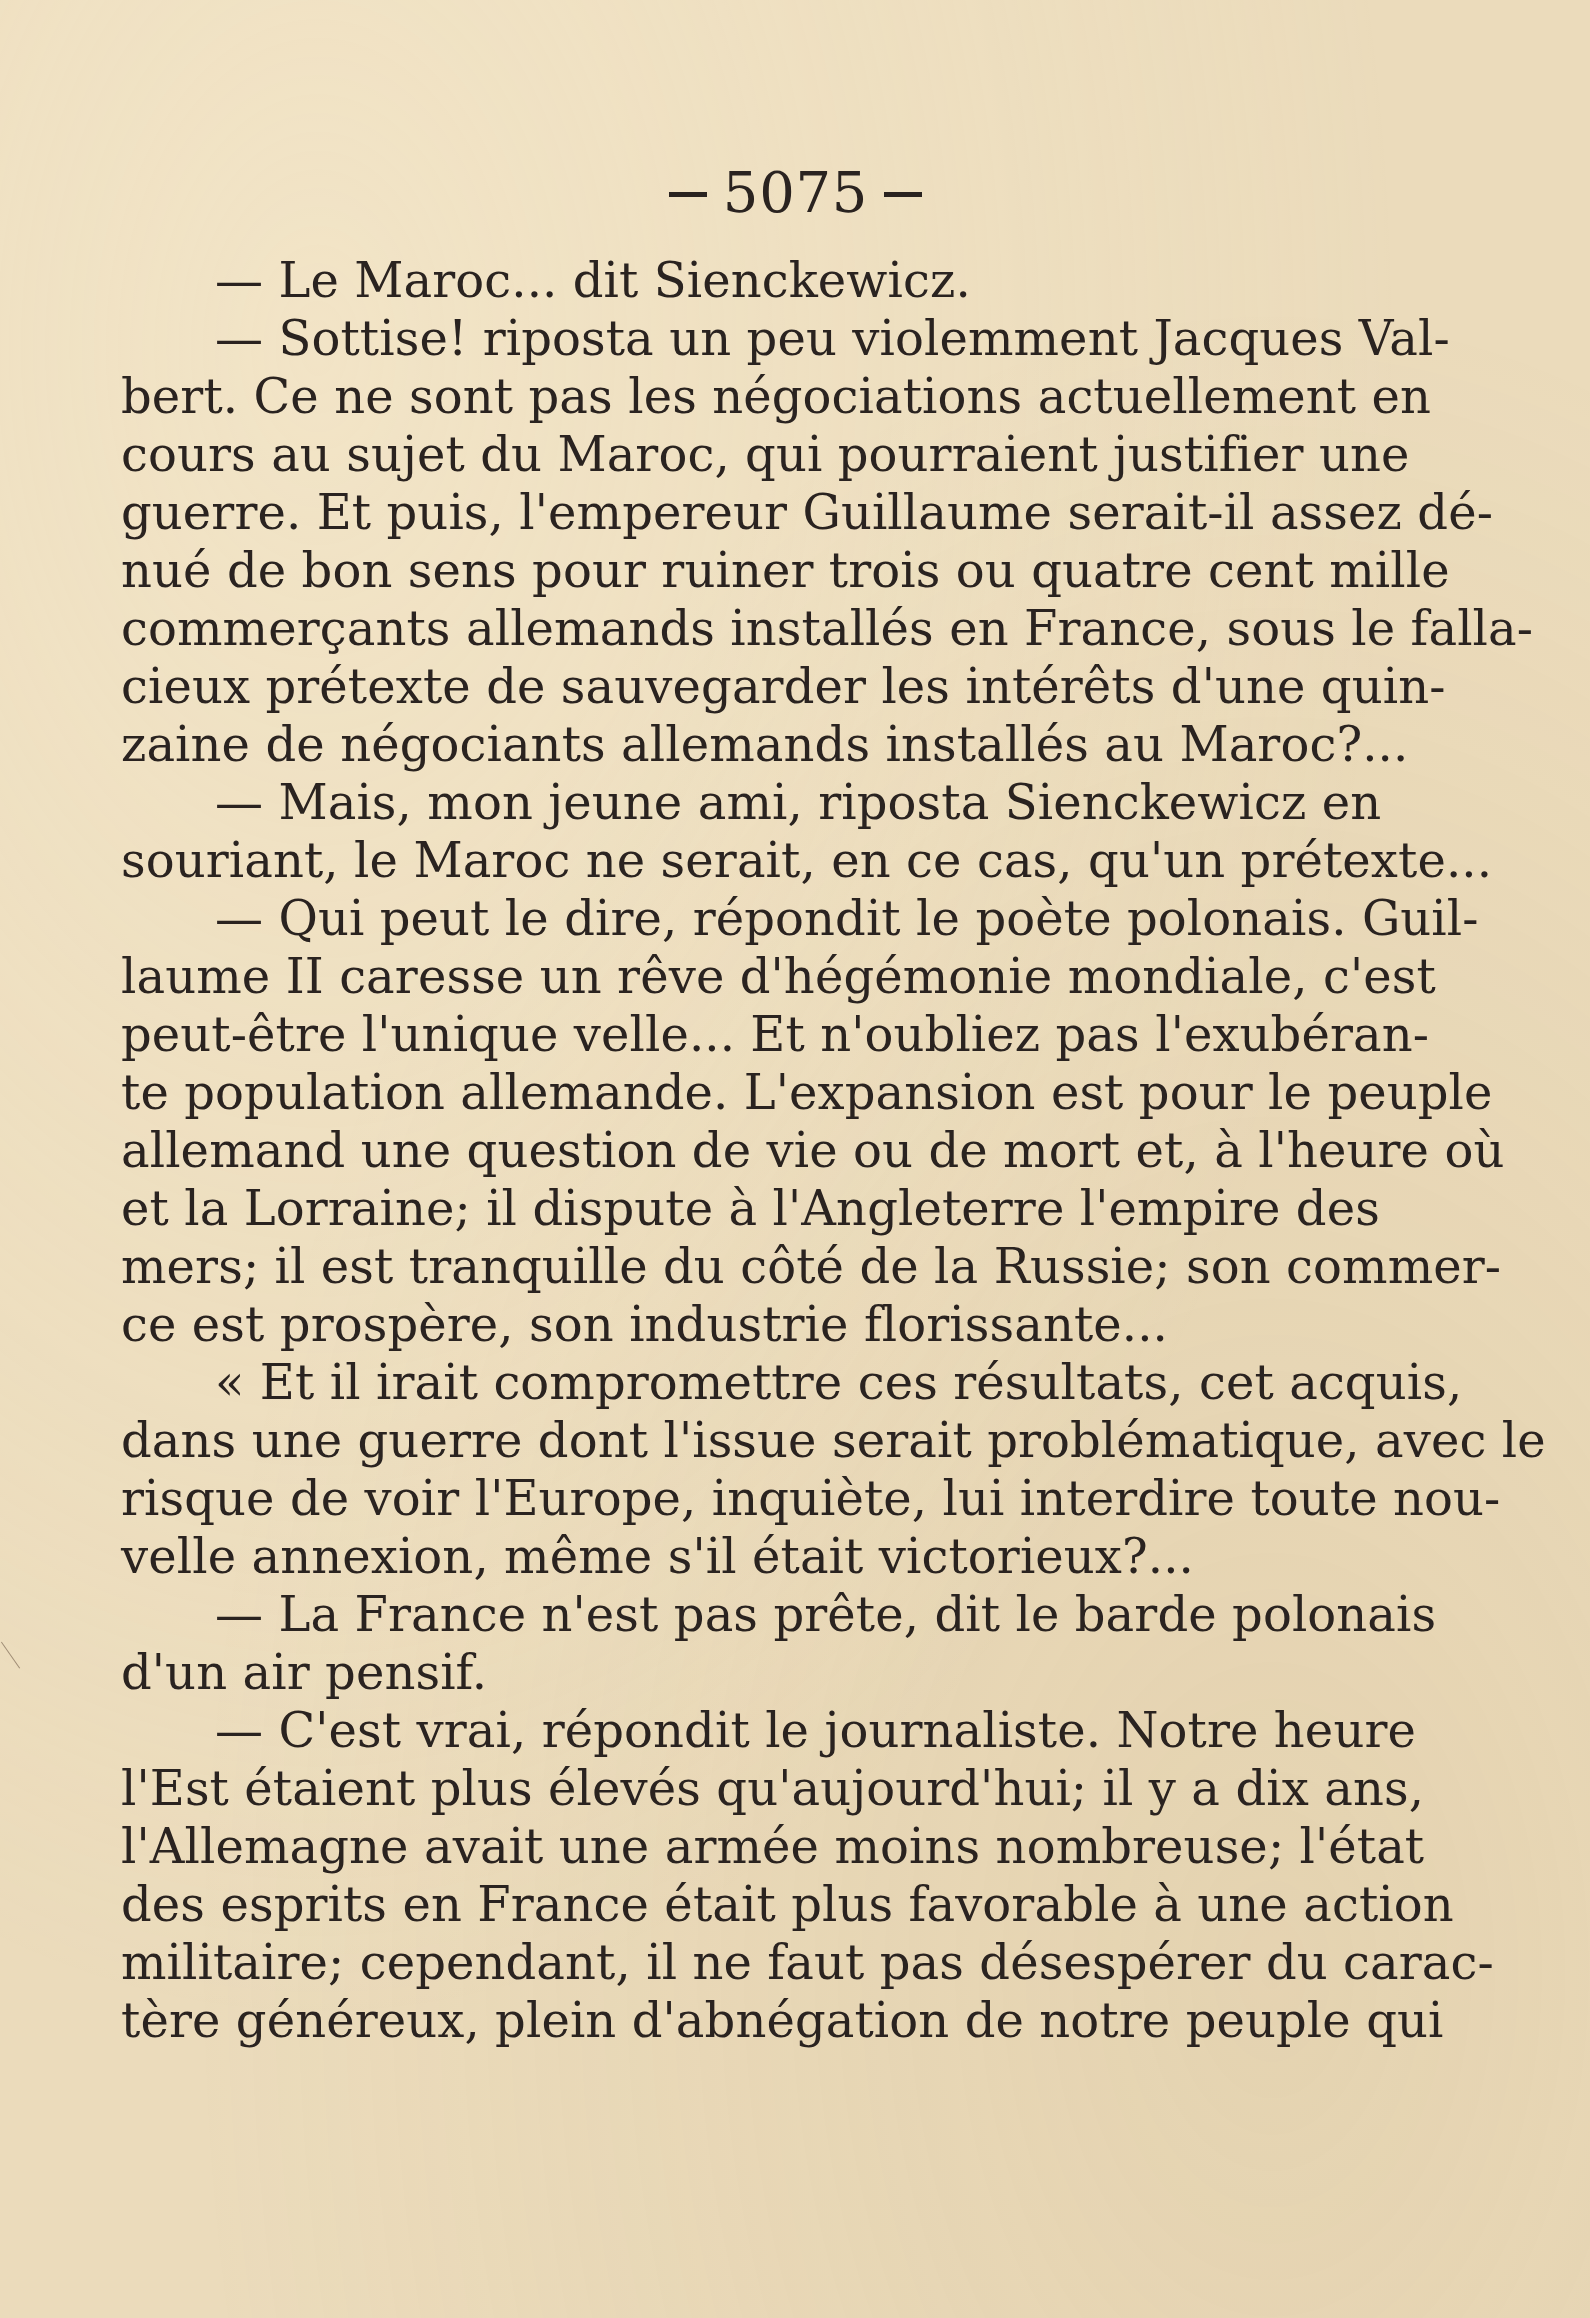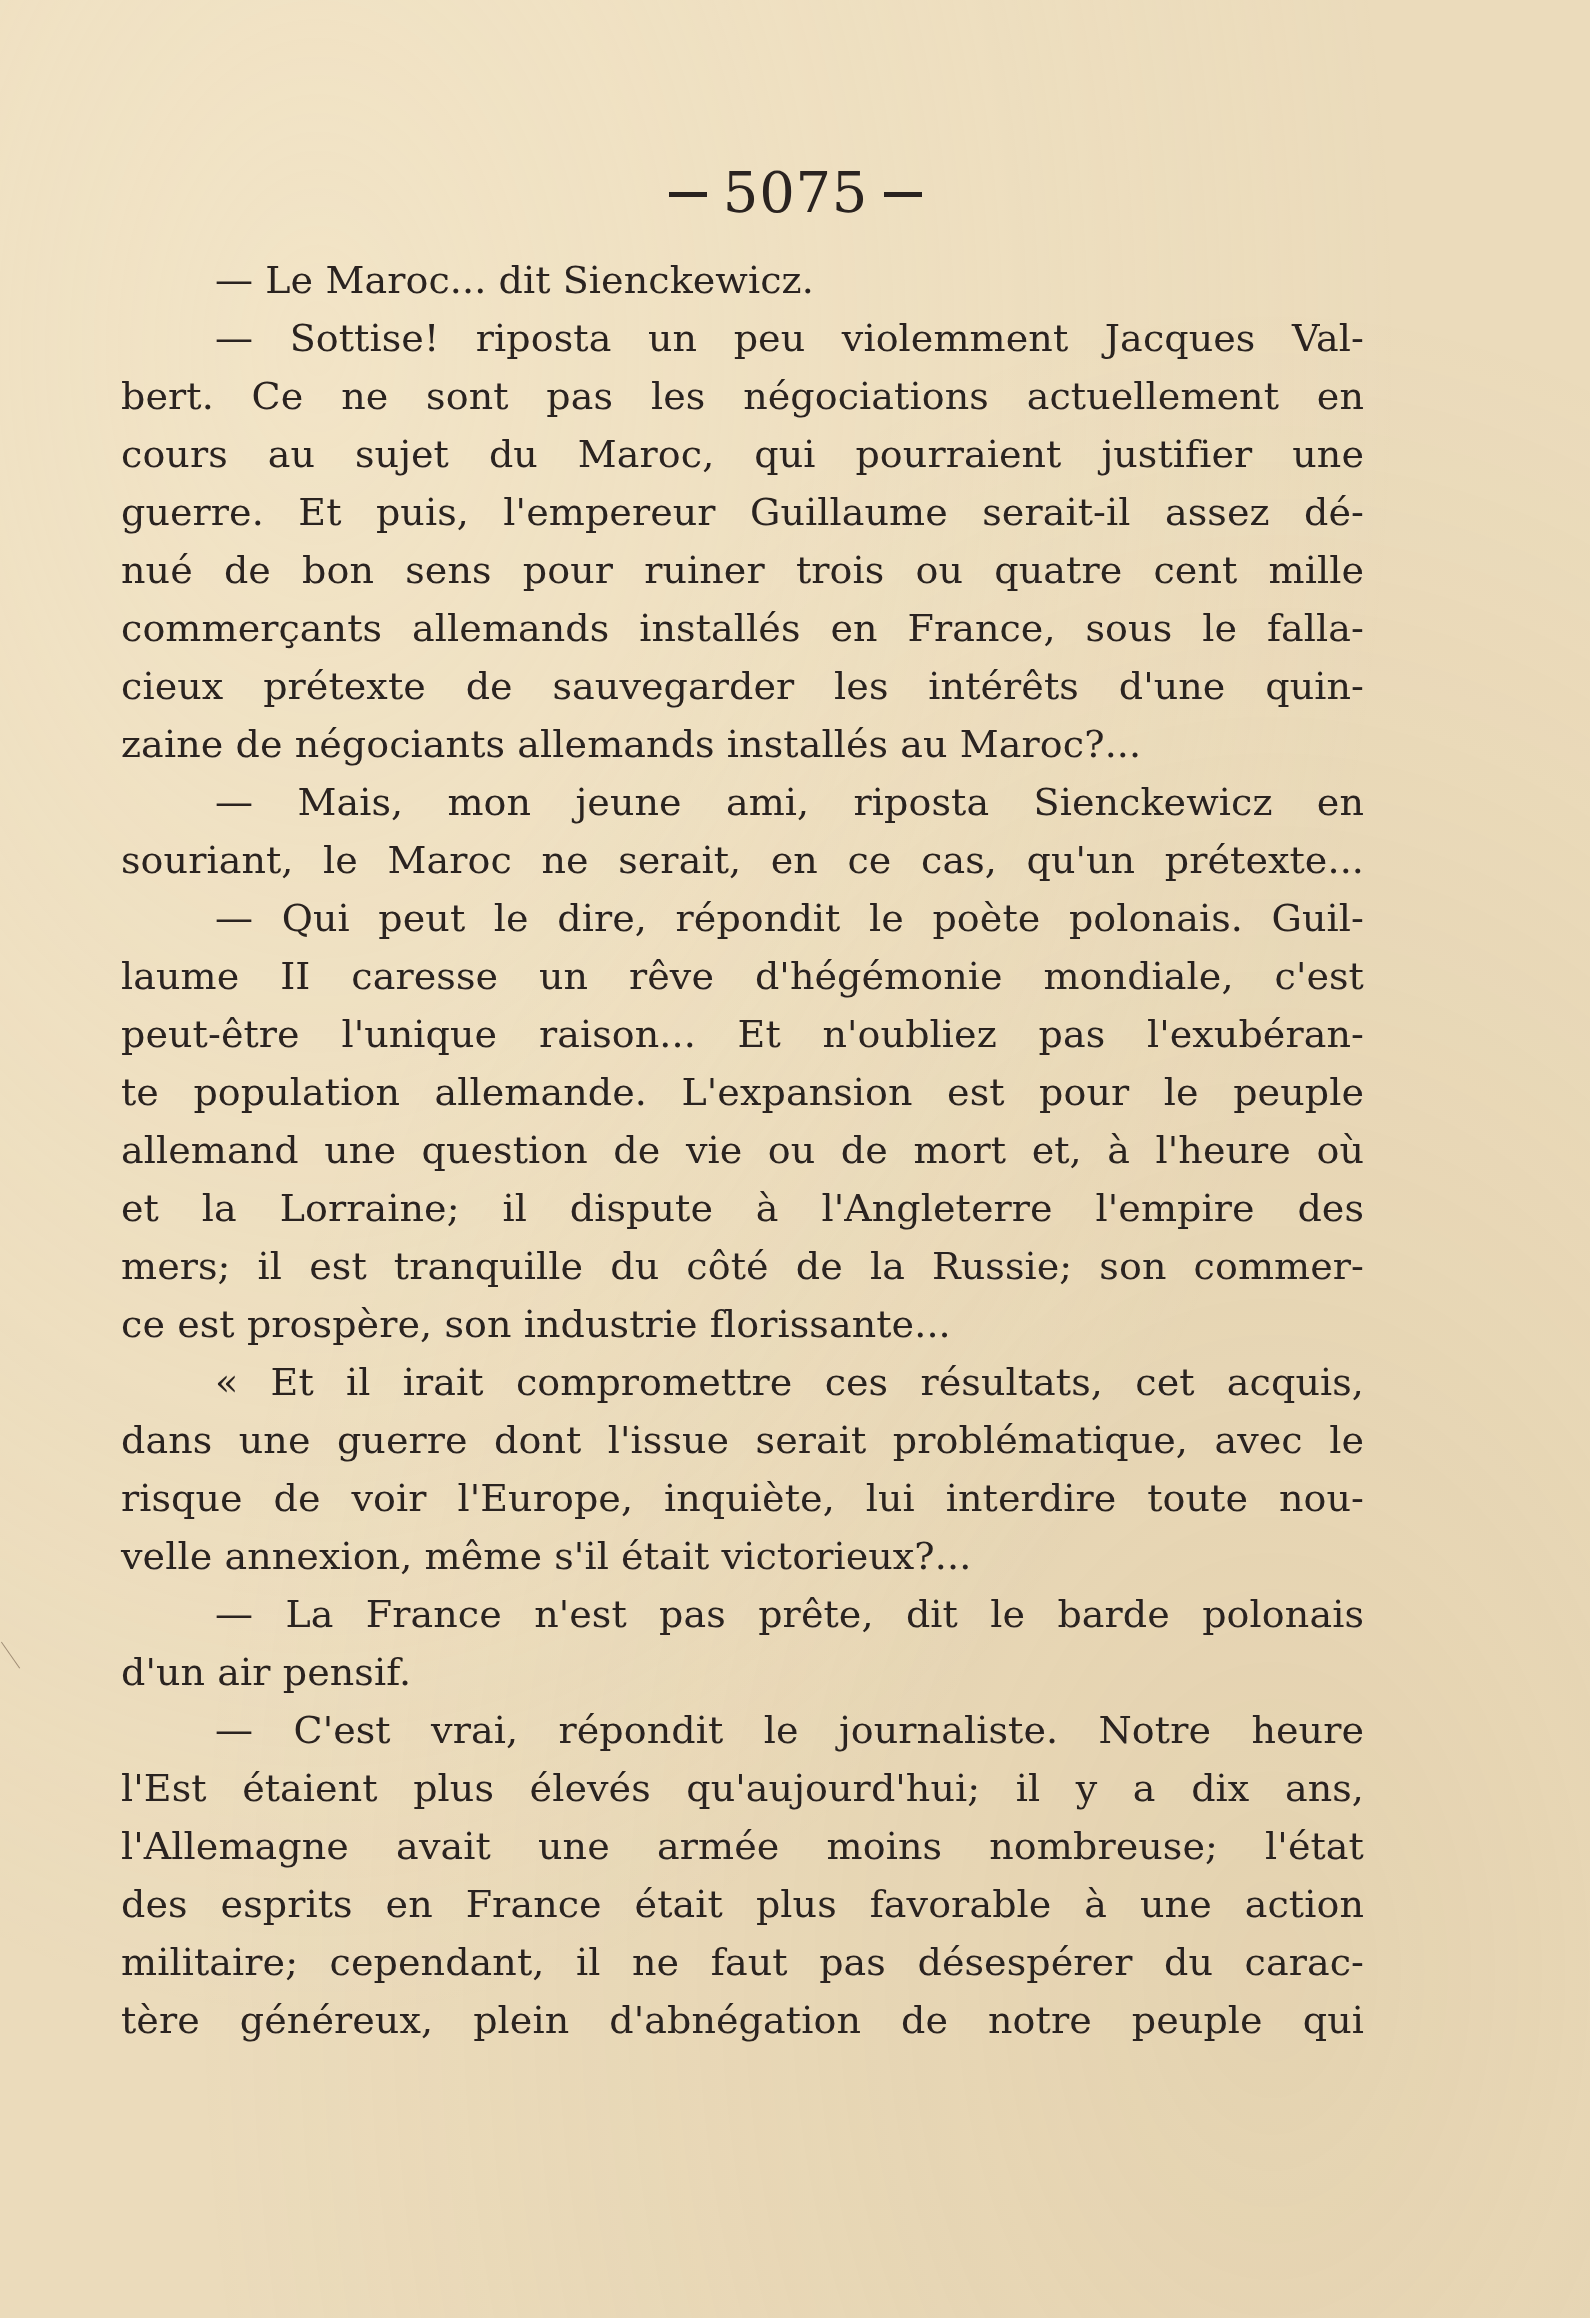--- a/index.html
+++ b/index.html
@@ -43,21 +43,21 @@
   .body-text {
     position: absolute;
     left: 121px;
     top: 251px;
     width: 1243px;
   }
   .line {
     display: block;
     height: 58px;
     line-height: 58px;
-    font-size: 38px;
+    font-size: 48px;
     white-space: nowrap;
     text-align: justify;
     text-align-last: justify;
     letter-spacing: 0.1px;
   }
   .line.last {
     text-align-last: left;
   }
   .line.indent {
     padding-left: 94px;
@@ -90,21 +90,21 @@
     <span class="line">cours au sujet du Maroc, qui pourraient justifier une</span>
     <span class="line">guerre. Et puis, l'empereur Guillaume serait-il assez dé-</span>
     <span class="line">nué de bon sens pour ruiner trois ou quatre cent mille</span>
     <span class="line">commerçants allemands installés en France, sous le falla-</span>
     <span class="line">cieux prétexte de sauvegarder les intérêts d'une quin-</span>
     <span class="line last">zaine de négociants allemands installés au Maroc?...</span>
     <span class="line indent">— Mais, mon jeune ami, riposta Sienckewicz en</span>
     <span class="line">souriant, le Maroc ne serait, en ce cas, qu'un prétexte...</span>
     <span class="line indent">— Qui peut le dire, répondit le poète polonais. Guil-</span>
     <span class="line">laume II caresse un rêve d'hégémonie mondiale, c'est</span>
-    <span class="line">peut-être l'unique raison... Et n'oubliez pas l'exubéran-</span>
+    <span class="line">peut-être l'unique velle... Et n'oubliez pas l'exubéran-</span>
     <span class="line">te population allemande. L'expansion est pour le peuple</span>
     <span class="line">allemand une question de vie ou de mort et, à l'heure où</span>
     <span class="line">et la Lorraine; il dispute à l'Angleterre l'empire des</span>
     <span class="line">mers; il est tranquille du côté de la Russie; son commer-</span>
     <span class="line last">ce est prospère, son industrie florissante...</span>
     <span class="line indent">« Et il irait compromettre ces résultats, cet acquis,</span>
     <span class="line">dans une guerre dont l'issue serait problématique, avec le</span>
     <span class="line">risque de voir l'Europe, inquiète, lui interdire toute nou-</span>
     <span class="line last">velle annexion, même s'il était victorieux?...</span>
     <span class="line indent">— La France n'est pas prête, dit le barde polonais</span>

